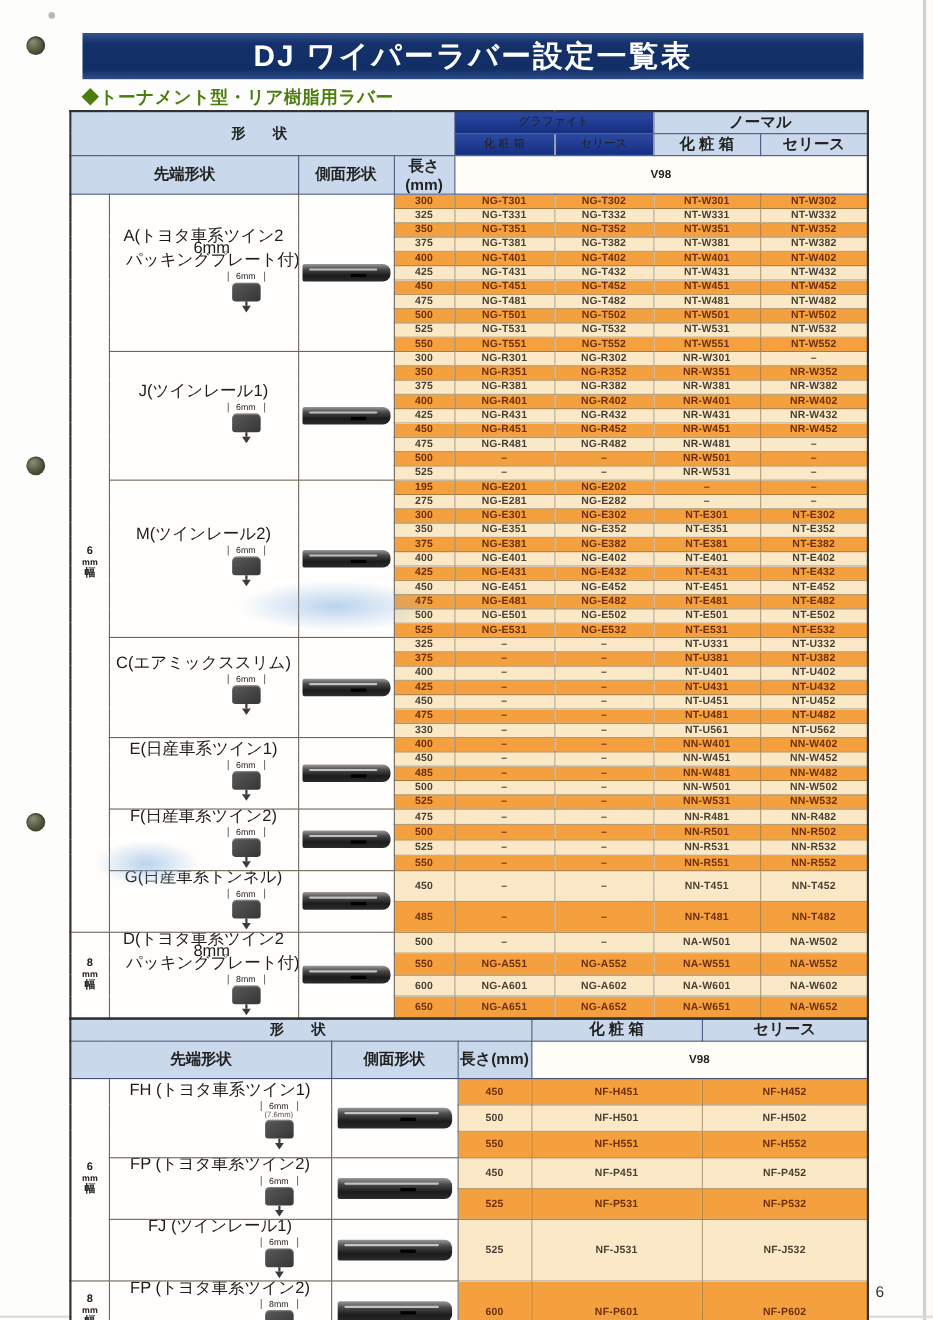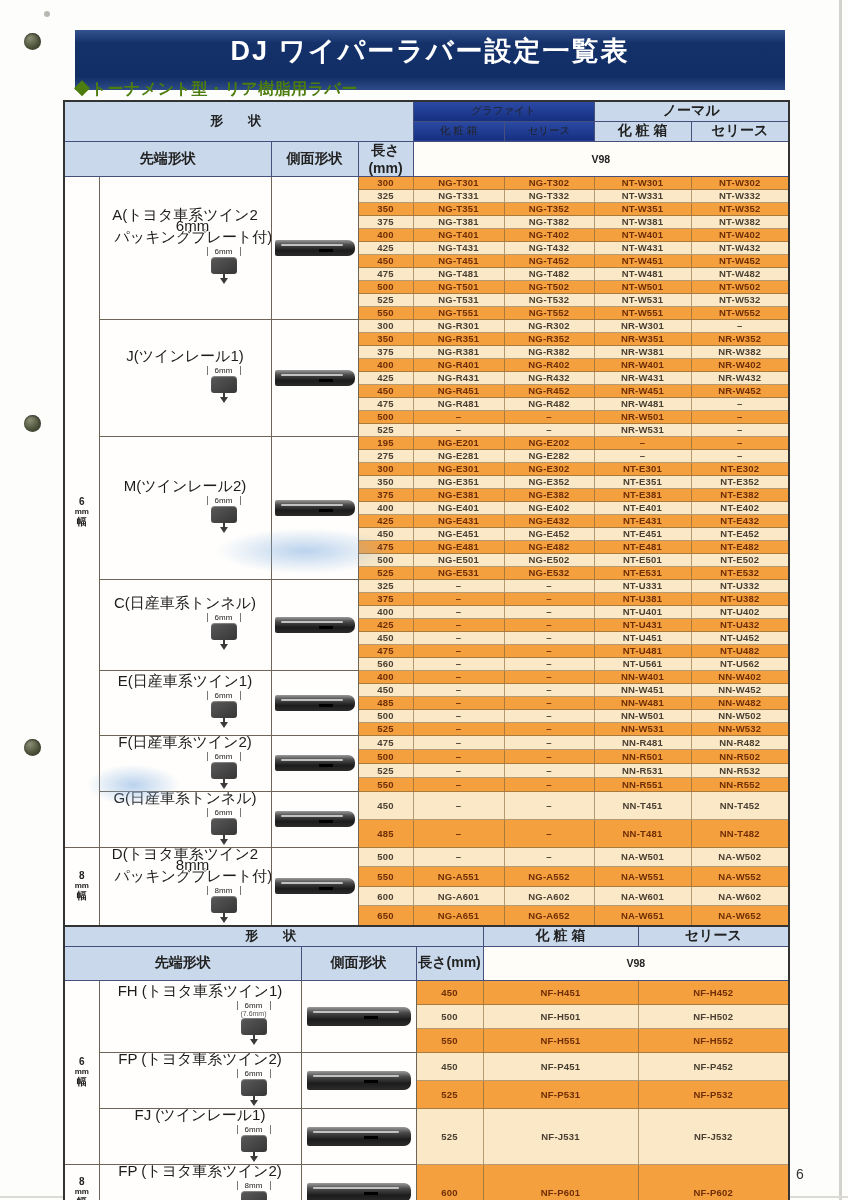--- a/index.html
+++ b/index.html
@@ -8,21 +8,21 @@
   .page-edge{position:absolute;right:6px;top:0;bottom:0;width:3px;background:#d4d2cc;}
   .page-edge-b{position:absolute;left:0;right:0;bottom:2px;height:2px;background:#dcdad4;}
 
   
   .hole{position:absolute;width:17px;height:17px;border-radius:50%;
         background:radial-gradient(circle at 35% 30%,#8a8f74,#4a4f38 60%,#33371f);
         box-shadow:inset 0 1px 2px rgba(0,0,0,.5),0 1px 1px rgba(255,255,255,.6);}
   .dot{position:absolute;width:6px;height:6px;border-radius:50%;background:#b9b9b3;}
 
   
-  .titlebar{position:absolute;left:75px;top:30px;width:710px;height:60px;
+  .titlebar{position:absolute;left:75px;top:30px;width:710px;height:42px;
             background:linear-gradient(180deg,#33538f 0%,#14316a 22%,#122e66 78%,#2d4c88 100%);
             color:#fff;text-align:center;line-height:42px;font-size:27px;font-weight:bold;
             letter-spacing:2px;}
   .sectitle{position:absolute;font-size:16px;font-weight:bold;color:#4d7c0f;letter-spacing:.5px;}
   #sec1{left:74px;top:79px;} #sec2{left:74px;top:902px;}
 
   
   table.dtable{position:absolute;left:63px;border-collapse:collapse;table-layout:fixed;
                width:725px;border:2px solid #333;}
   .t1{top:100px;} .t2{top:925px;}
@@ -374,21 +374,21 @@
         </tr>
         <tr class="tone-o grp-M">
           <td class="lencell">525</td>
           <td class="partcell">NG-E531</td>
           <td class="partcell">NG-E532</td>
           <td class="partcell">NT-E531</td>
           <td class="partcell">NT-E532</td>
         </tr>
         <tr class="tone-c grp-C">
           <td class="tipcell" rowspan="7">
-            <div class="glabel">C(日産車系トンネル)</div>
+            <div class="glabel">C(エアミックススリム)</div>
             <div class="tipwrap">
               <div class="dim">6mm</div>
               <div class="blob"></div>
               <div class="pin"></div>
             </div>
           </td>
           <td class="sidecell" rowspan="7">
             <div class="blade b1"></div>
           </td>
           <td class="lencell">325</td>
@@ -426,21 +426,21 @@
           <td class="partcell">NT-U452</td>
         </tr>
         <tr class="tone-o grp-C">
           <td class="lencell">475</td>
           <td class="partcell">–</td>
           <td class="partcell">–</td>
           <td class="partcell">NT-U481</td>
           <td class="partcell">NT-U482</td>
         </tr>
         <tr class="tone-c grp-C">
-          <td class="lencell">560</td>
+          <td class="lencell">330</td>
           <td class="partcell">–</td>
           <td class="partcell">–</td>
           <td class="partcell">NT-U561</td>
           <td class="partcell">NT-U562</td>
         </tr>
         <tr class="tone-o grp-E">
           <td class="tipcell" rowspan="5">
             <div class="glabel">E(日産車系ツイン1)</div>
             <div class="tipwrap">
               <div class="dim">6mm</div>

